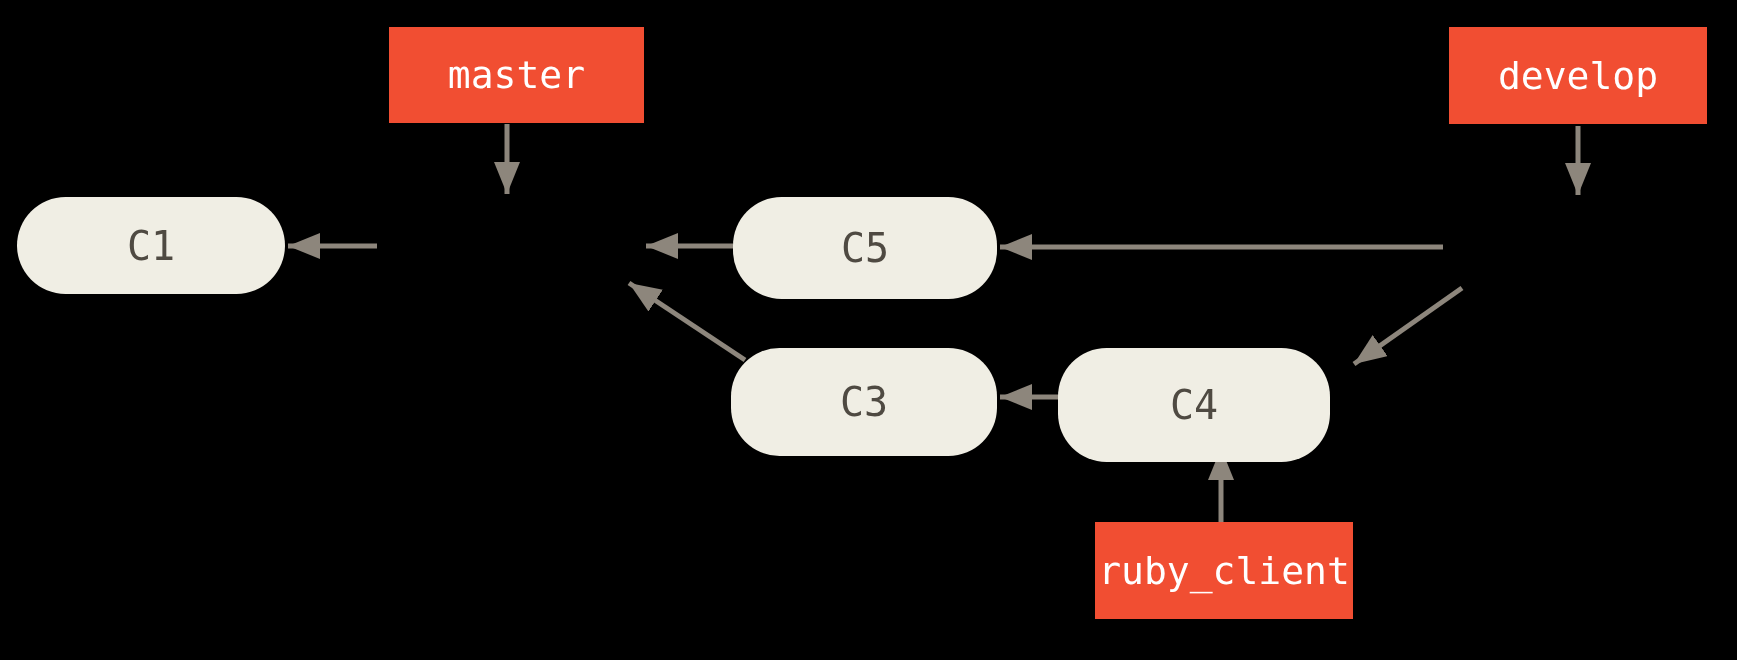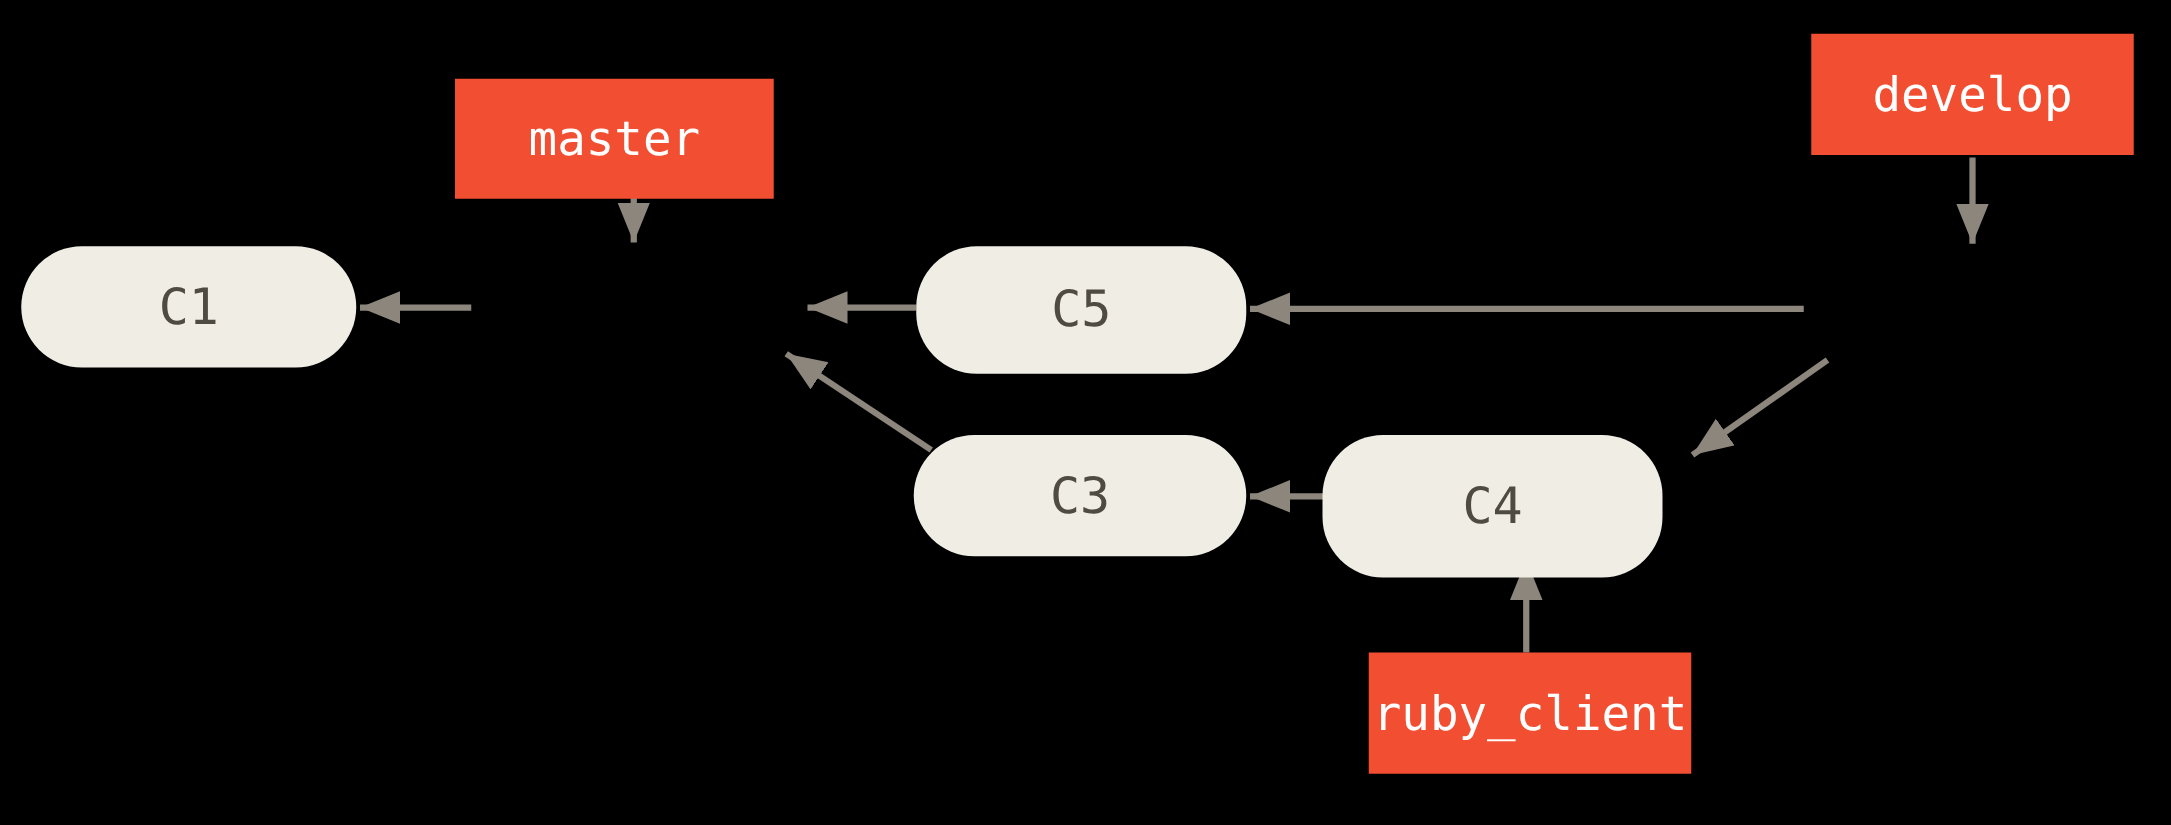--- a/index.html
+++ b/index.html
@@ -73,21 +73,21 @@
     <line x1="1578" y1="126" x2="1578" y2="195" marker-end="url(#head)"></line>
     <line x1="1221" y1="522" x2="1221" y2="448" marker-end="url(#head)"></line>
     <line x1="377" y1="246" x2="288" y2="246" marker-end="url(#head)"></line>
     <line x1="733" y1="246" x2="646" y2="246" marker-end="url(#head)"></line>
     <line x1="1443" y1="247" x2="1000" y2="247" marker-end="url(#head)"></line>
     <line x1="1089" y1="397" x2="1000" y2="397" marker-end="url(#head)"></line>
     <line x1="745" y1="360" x2="629" y2="283" marker-end="url(#head)"></line>
     <line x1="1462" y1="288" x2="1354" y2="364" marker-end="url(#head)"></line>
   </svg>
 
-  <div class="branch-label" style="left:364px;top:27px;width:255px;height:96px;margin-top:36px;">
+  <div class="branch-label" style="left:389px;top:27px;width:255px;height:96px;">
     <span>master</span>
   </div>
 
   <div class="branch-label" style="left:1095px;top:522px;width:258px;height:97px;">
     <span>ruby_client</span>
   </div>
 
   <div class="branch-label" style="left:1449px;top:27px;width:258px;height:97px;">
     <span>develop</span>
   </div>
@@ -95,21 +95,21 @@
   <div class="commit" style="left:17px;top:197px;width:268px;height:97px;">
     <span>C1</span>
   </div>
 
 
   <div class="commit" style="left:733px;top:197px;width:264px;height:102px;">
     <span>C5</span>
   </div>
 
 
-  <div class="commit" style="left:731px;top:348px;width:266px;height:97px;">
+  <div class="commit" style="left:731px;top:348px;width:266px;height:108px;">
     <span>C3</span>
   </div>
 
   <div class="commit" style="left:1058px;top:348px;width:272px;height:114px;">
     <span>C4</span>
   </div>
 
 </div>
 
 </body></html>

